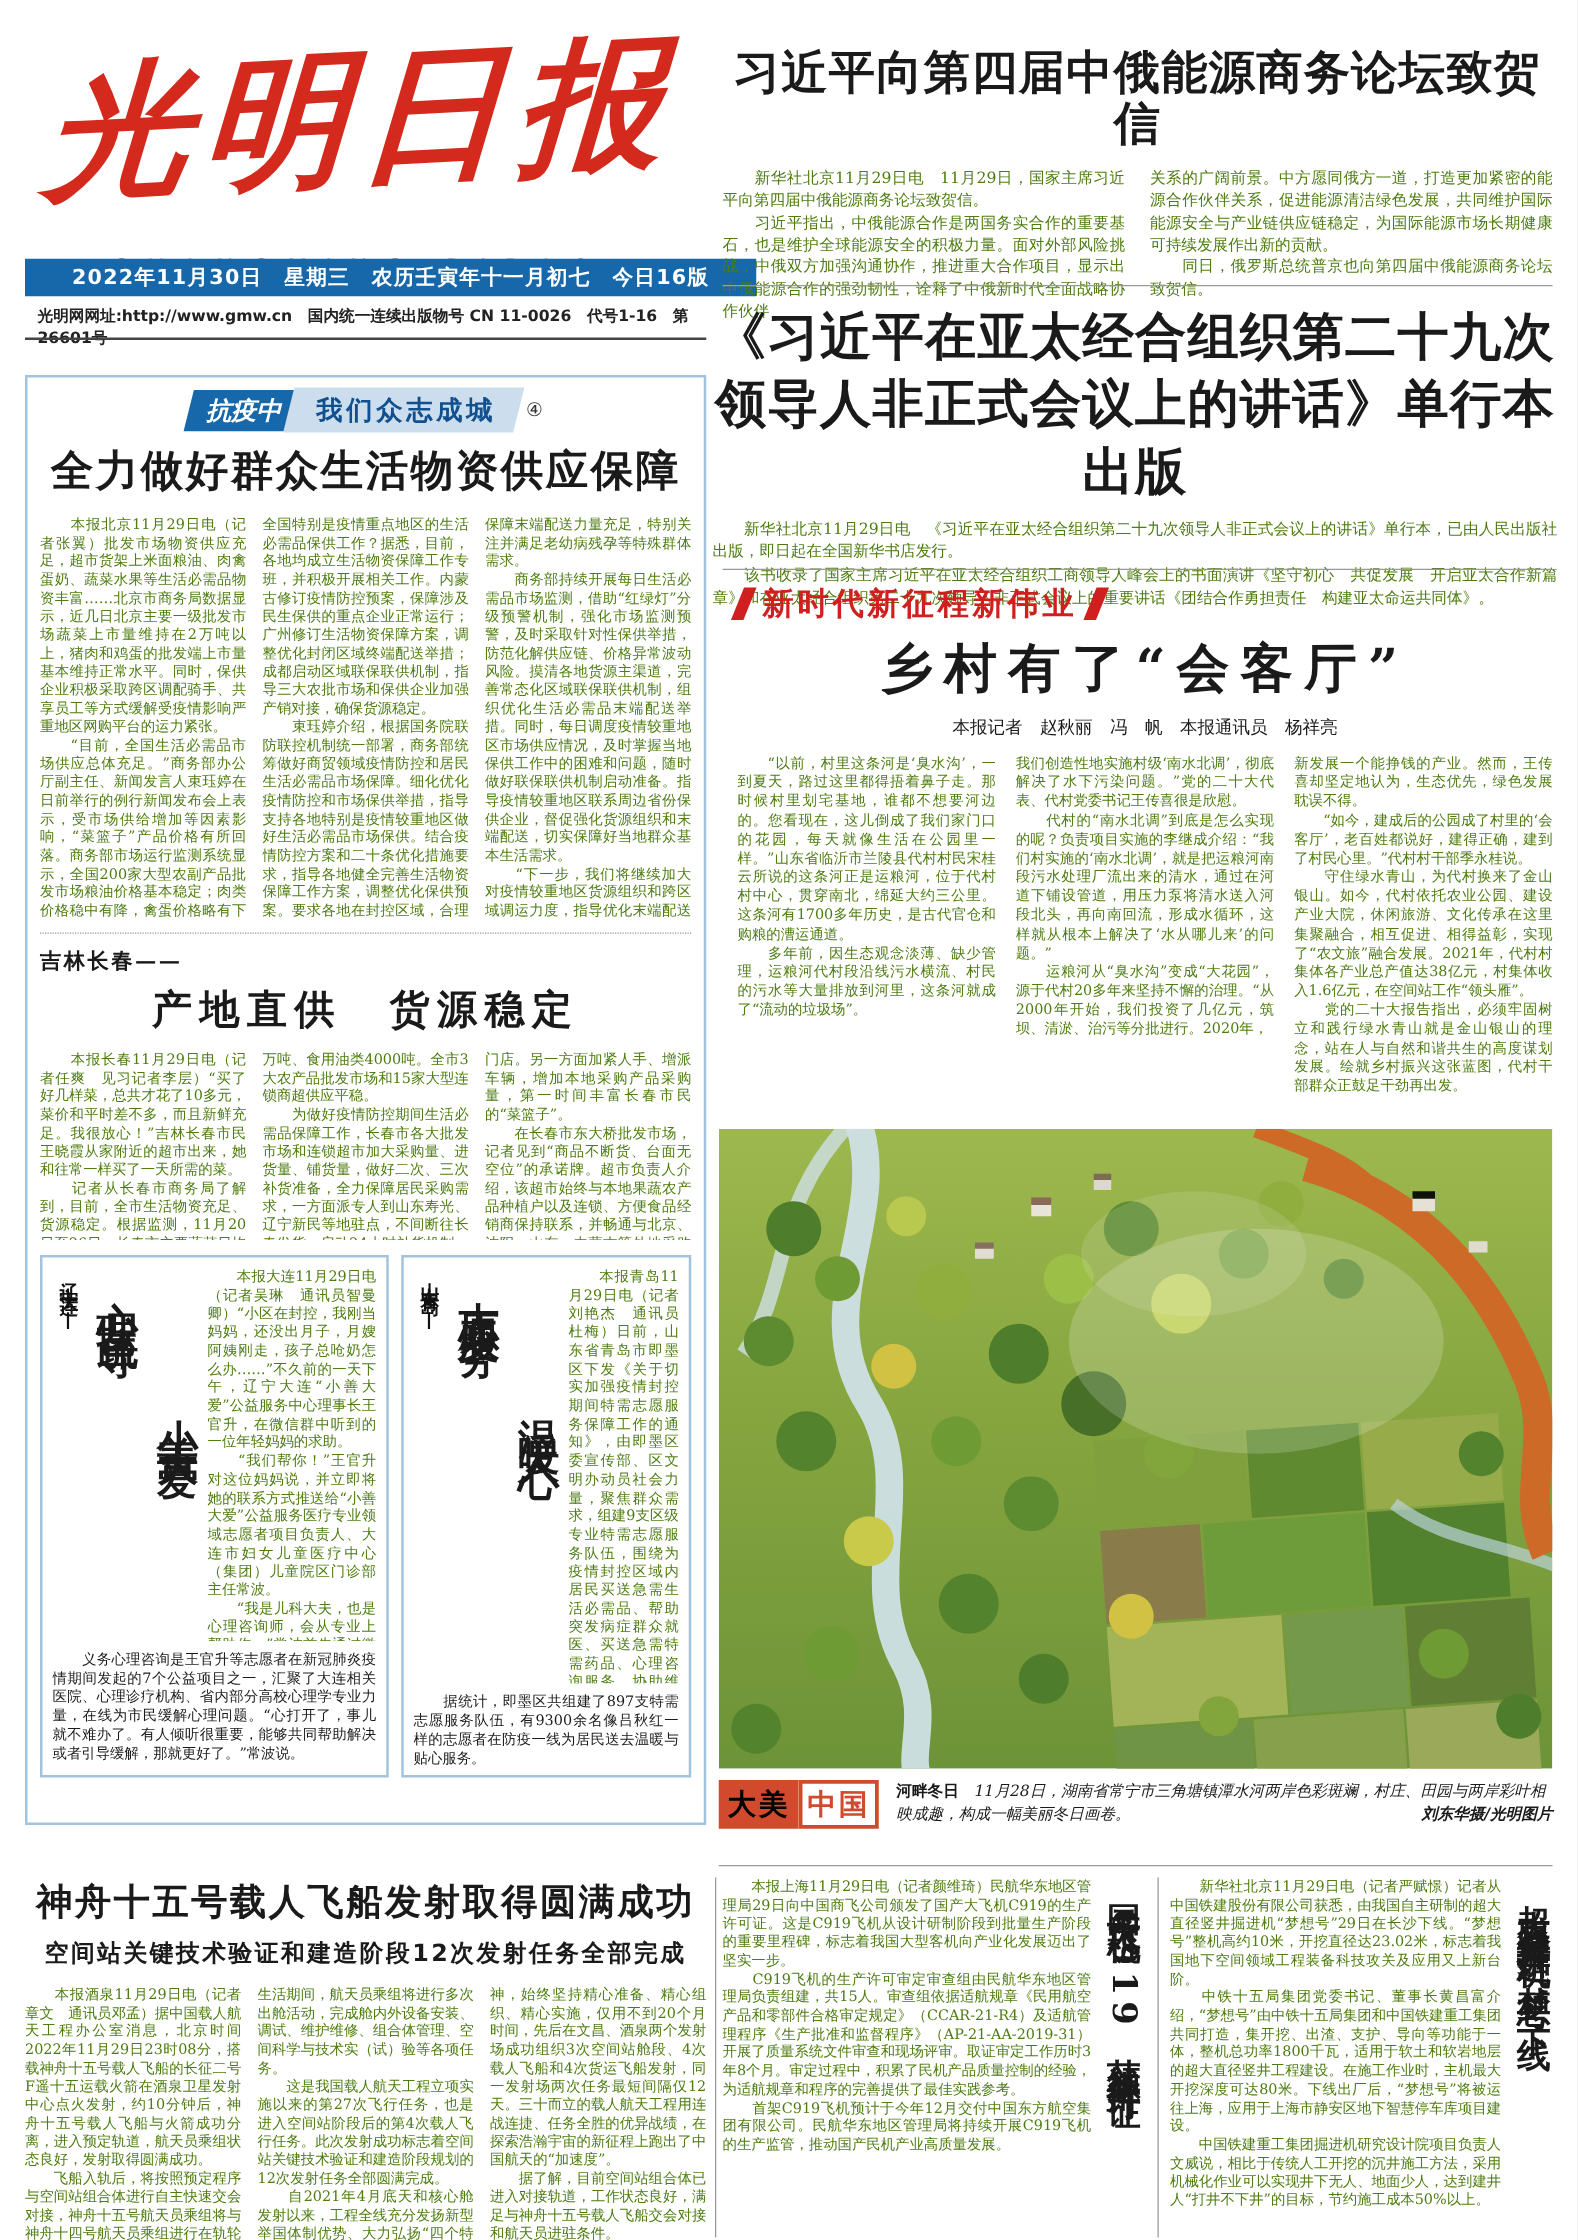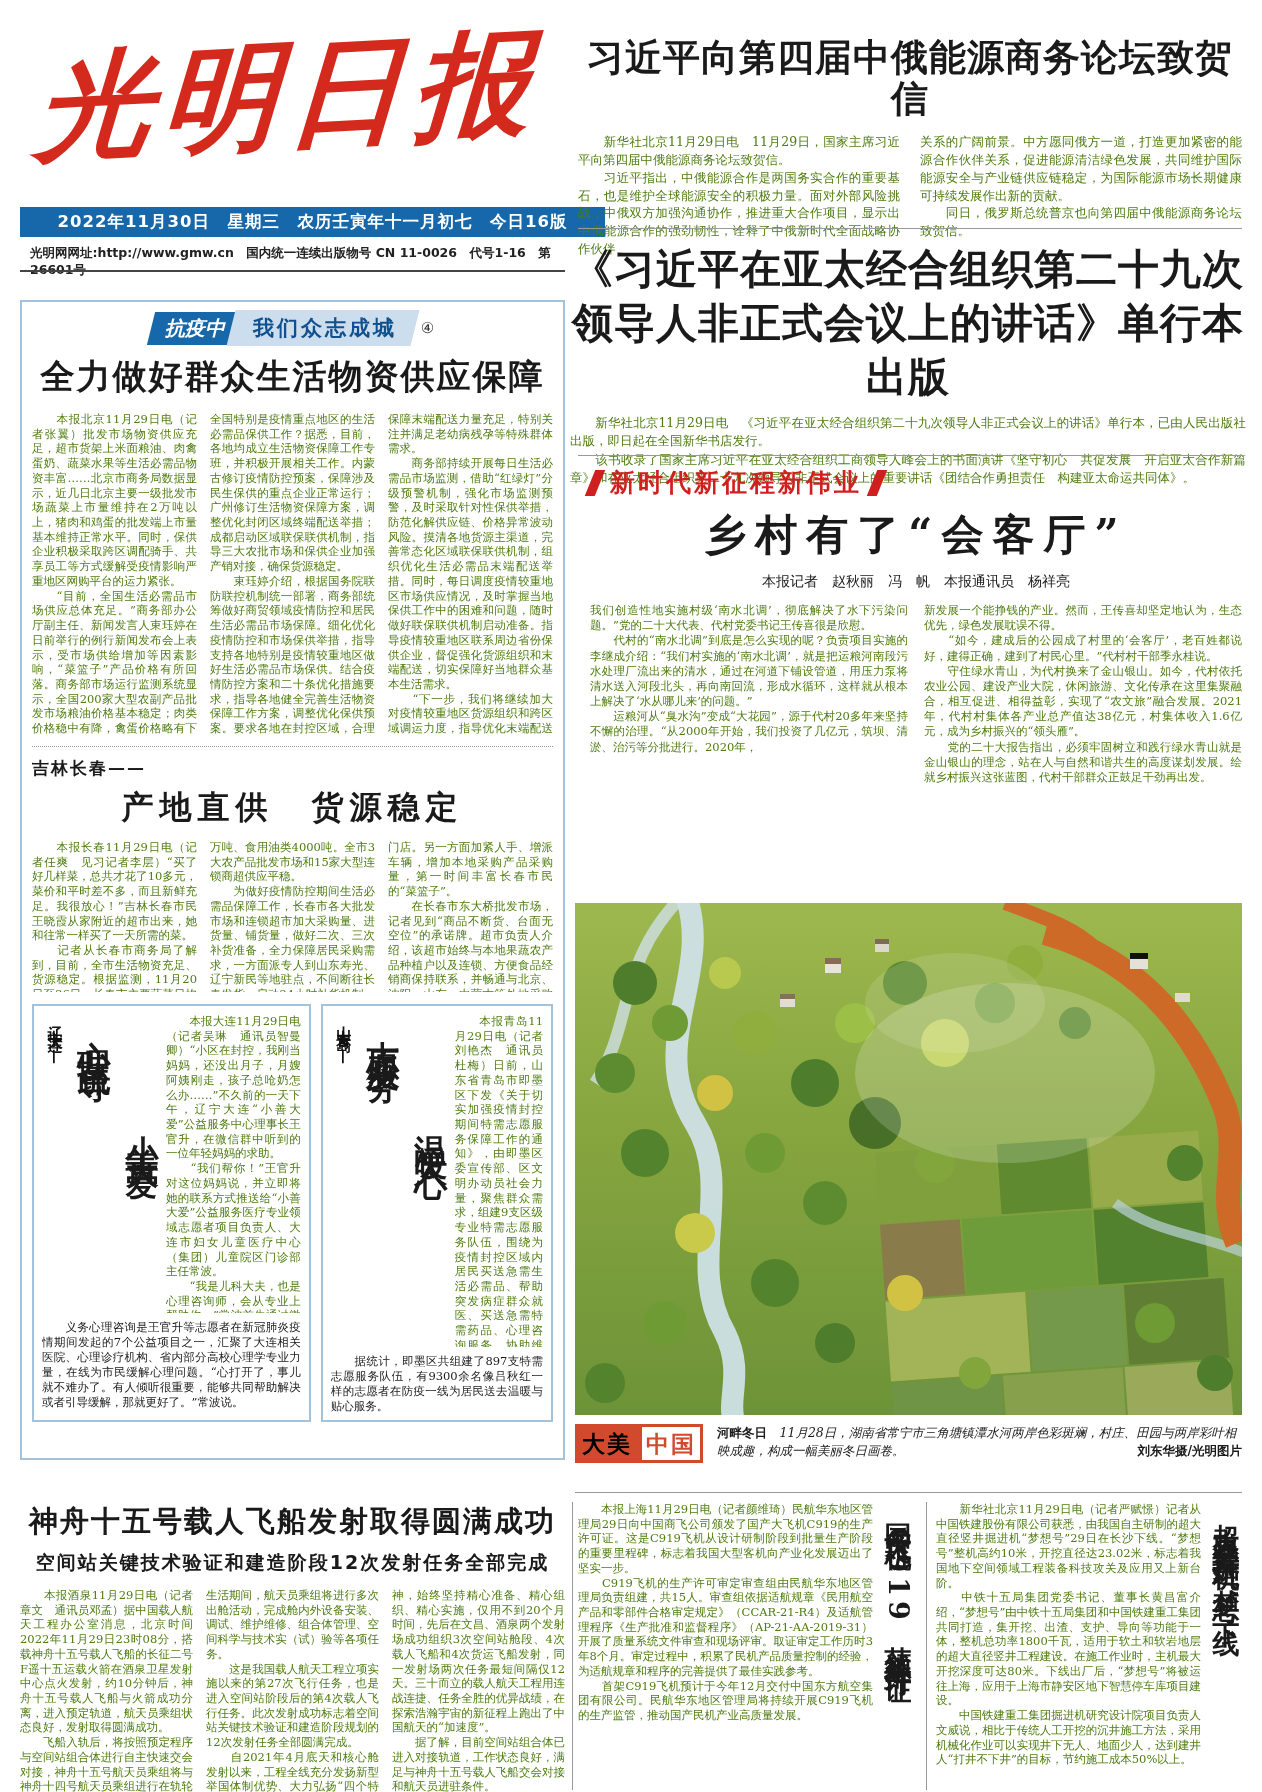--- a/index.html
+++ b/index.html
@@ -97,26 +97,28 @@
 
   <div class="abs" style="left:590px;top:466px;width:652px;">
     <div class="red-banner">
       <div class="red-slash"></div>
       <span class="txt">新时代新征程新伟业</span>
       <div class="red-slash"></div>
     </div>
     <div class="h-village" style="margin-top:8px;">乡村有了“会客厅”</div>
     <div class="byline" style="margin-top:10px;">本报记者　赵秋丽　冯　帆　本报通讯员　杨祥亮</div>
     <div class="cols" style="margin-top:12px;gap:16px;">
+      <div class="col bodytext" style="height:300px;line-height:1.32;">　　“以前，村里这条河是‘臭水沟’，一到夏天，路过这里都得捂着鼻子走。那时候村里划宅基地，谁都不想要河边的。您看现在，这儿倒成了我们家门口的花园，每天就像生活在公园里一样。”山东省临沂市兰陵县代村村民宋桂云所说的这条河正是运粮河，位于代村村中心，贯穿南北，绵延大约三公里。这条河有1700多年历史，是古代官仓和购粮的漕运通道。
+　　多年前，因生态观念淡薄、缺少管理，运粮河代村段沿线污水横流、村民的污水等大量排放到河里，这条河就成了“流动的垃圾场”。</div>
       <div class="col bodytext" style="height:300px;line-height:1.32;">我们创造性地实施村级‘南水北调’，彻底解决了水下污染问题。”党的二十大代表、代村党委书记王传喜很是欣慰。
 　　代村的“南水北调”到底是怎么实现的呢？负责项目实施的李继成介绍：“我们村实施的‘南水北调’，就是把运粮河南段污水处理厂流出来的清水，通过在河道下铺设管道，用压力泵将清水送入河段北头，再向南回流，形成水循环，这样就从根本上解决了‘水从哪儿来’的问题。”
 　　运粮河从“臭水沟”变成“大花园”，源于代村20多年来坚持不懈的治理。“从2000年开始，我们投资了几亿元，筑坝、清淤、治污等分批进行。2020年，</div>
       <div class="col bodytext" style="height:300px;line-height:1.32;">新发展一个能挣钱的产业。然而，王传喜却坚定地认为，生态优先，绿色发展耽误不得。
 　　“如今，建成后的公园成了村里的‘会客厅’，老百姓都说好，建得正确，建到了村民心里。”代村村干部季永桂说。
-　　守住绿水青山，为代村换来了金山银山。如今，代村依托农业公园、建设产业大院，休闲旅游、文化传承在这里集聚融合，相互促进、相得益彰，实现了“农文旅”融合发展。2021年，代村村集体各产业总产值达38亿元，村集体收入1.6亿元，成为乡村振兴的“领头雁”。
+　　守住绿水青山，为代村换来了金山银山。如今，代村依托农业公园、建设产业大院，休闲旅游、文化传承在这里集聚融合，相互促进、相得益彰，实现了“农文旅”融合发展。2021年，代村村集体各产业总产值达38亿元，村集体收入1.6亿元，在空间站工作“领头雁”。
 　　党的二十大报告指出，必须牢固树立和践行绿水青山就是金山银山的理念，站在人与自然和谐共生的高度谋划发展。绘就乡村振兴这张蓝图，代村干部群众正鼓足干劲再出发。</div>
     </div>
   </div>
 
   <div class="abs bigbox" style="left:20px;top:300px;width:545px;height:1160px;">
     <div class="banner-row">
       <span class="tag-dark"><span>抗疫中</span></span>
       <span class="tag-light"><span>我们众志成城</span></span>
       <span class="circ-num">④</span>
     </div>
@@ -250,21 +252,21 @@
     </svg>
   </div>
 
   <div class="abs" style="left:575px;top:1424px;width:667px;display:flex;gap:14px;align-items:flex-start;">
     <div class="dm-logo">
       <span class="dm-a">大美</span>
         <span class="dm-b">中国</span>
     </div>
     <div class="caption-txt" style="flex:1;">
       <b>河畔冬日</b><span>　11月28日，湖南省常宁市三角塘镇潭水河两岸色彩斑斓，村庄、田园与两岸彩叶相映成趣，构成一幅美丽冬日画卷。</span>
-      <span class="credit" style="float:right;">刘东华摄/光明图片</span>
+      <span class="credit" style="float:right;font-style:italic;">刘东华摄/光明图片</span>
     </div>
   </div>
   <div class="abs rule-soft" style="left:575px;top:1492px;width:667px;"></div>
 
   <div class="abs" style="left:20px;top:1502px;width:545px;">
     <div class="h-shenzhou">神舟十五号载人飞船发射取得圆满成功</div>
     <div class="sub-shenzhou hei" style="margin-top:8px;">空间站关键技术验证和建造阶段12次发射任务全部完成</div>
     <div class="cols" style="margin-top:12px;gap:13px;">
       <div class="col bodytext" style="height:222px;">　　本报酒泉11月29日电（记者章文　通讯员邓孟）据中国载人航天工程办公室消息，北京时间2022年11月29日23时08分，搭载神舟十五号载人飞船的长征二号F遥十五运载火箭在酒泉卫星发射中心点火发射，约10分钟后，神舟十五号载人飞船与火箭成功分离，进入预定轨道，航天员乘组状态良好，发射取得圆满成功。
 　　飞船入轨后，将按照预定程序与空间站组合体进行自主快速交会对接，神舟十五号航天员乘组将与神舟十四号航天员乘组进行在轨轮换。在空间站工作</div>

